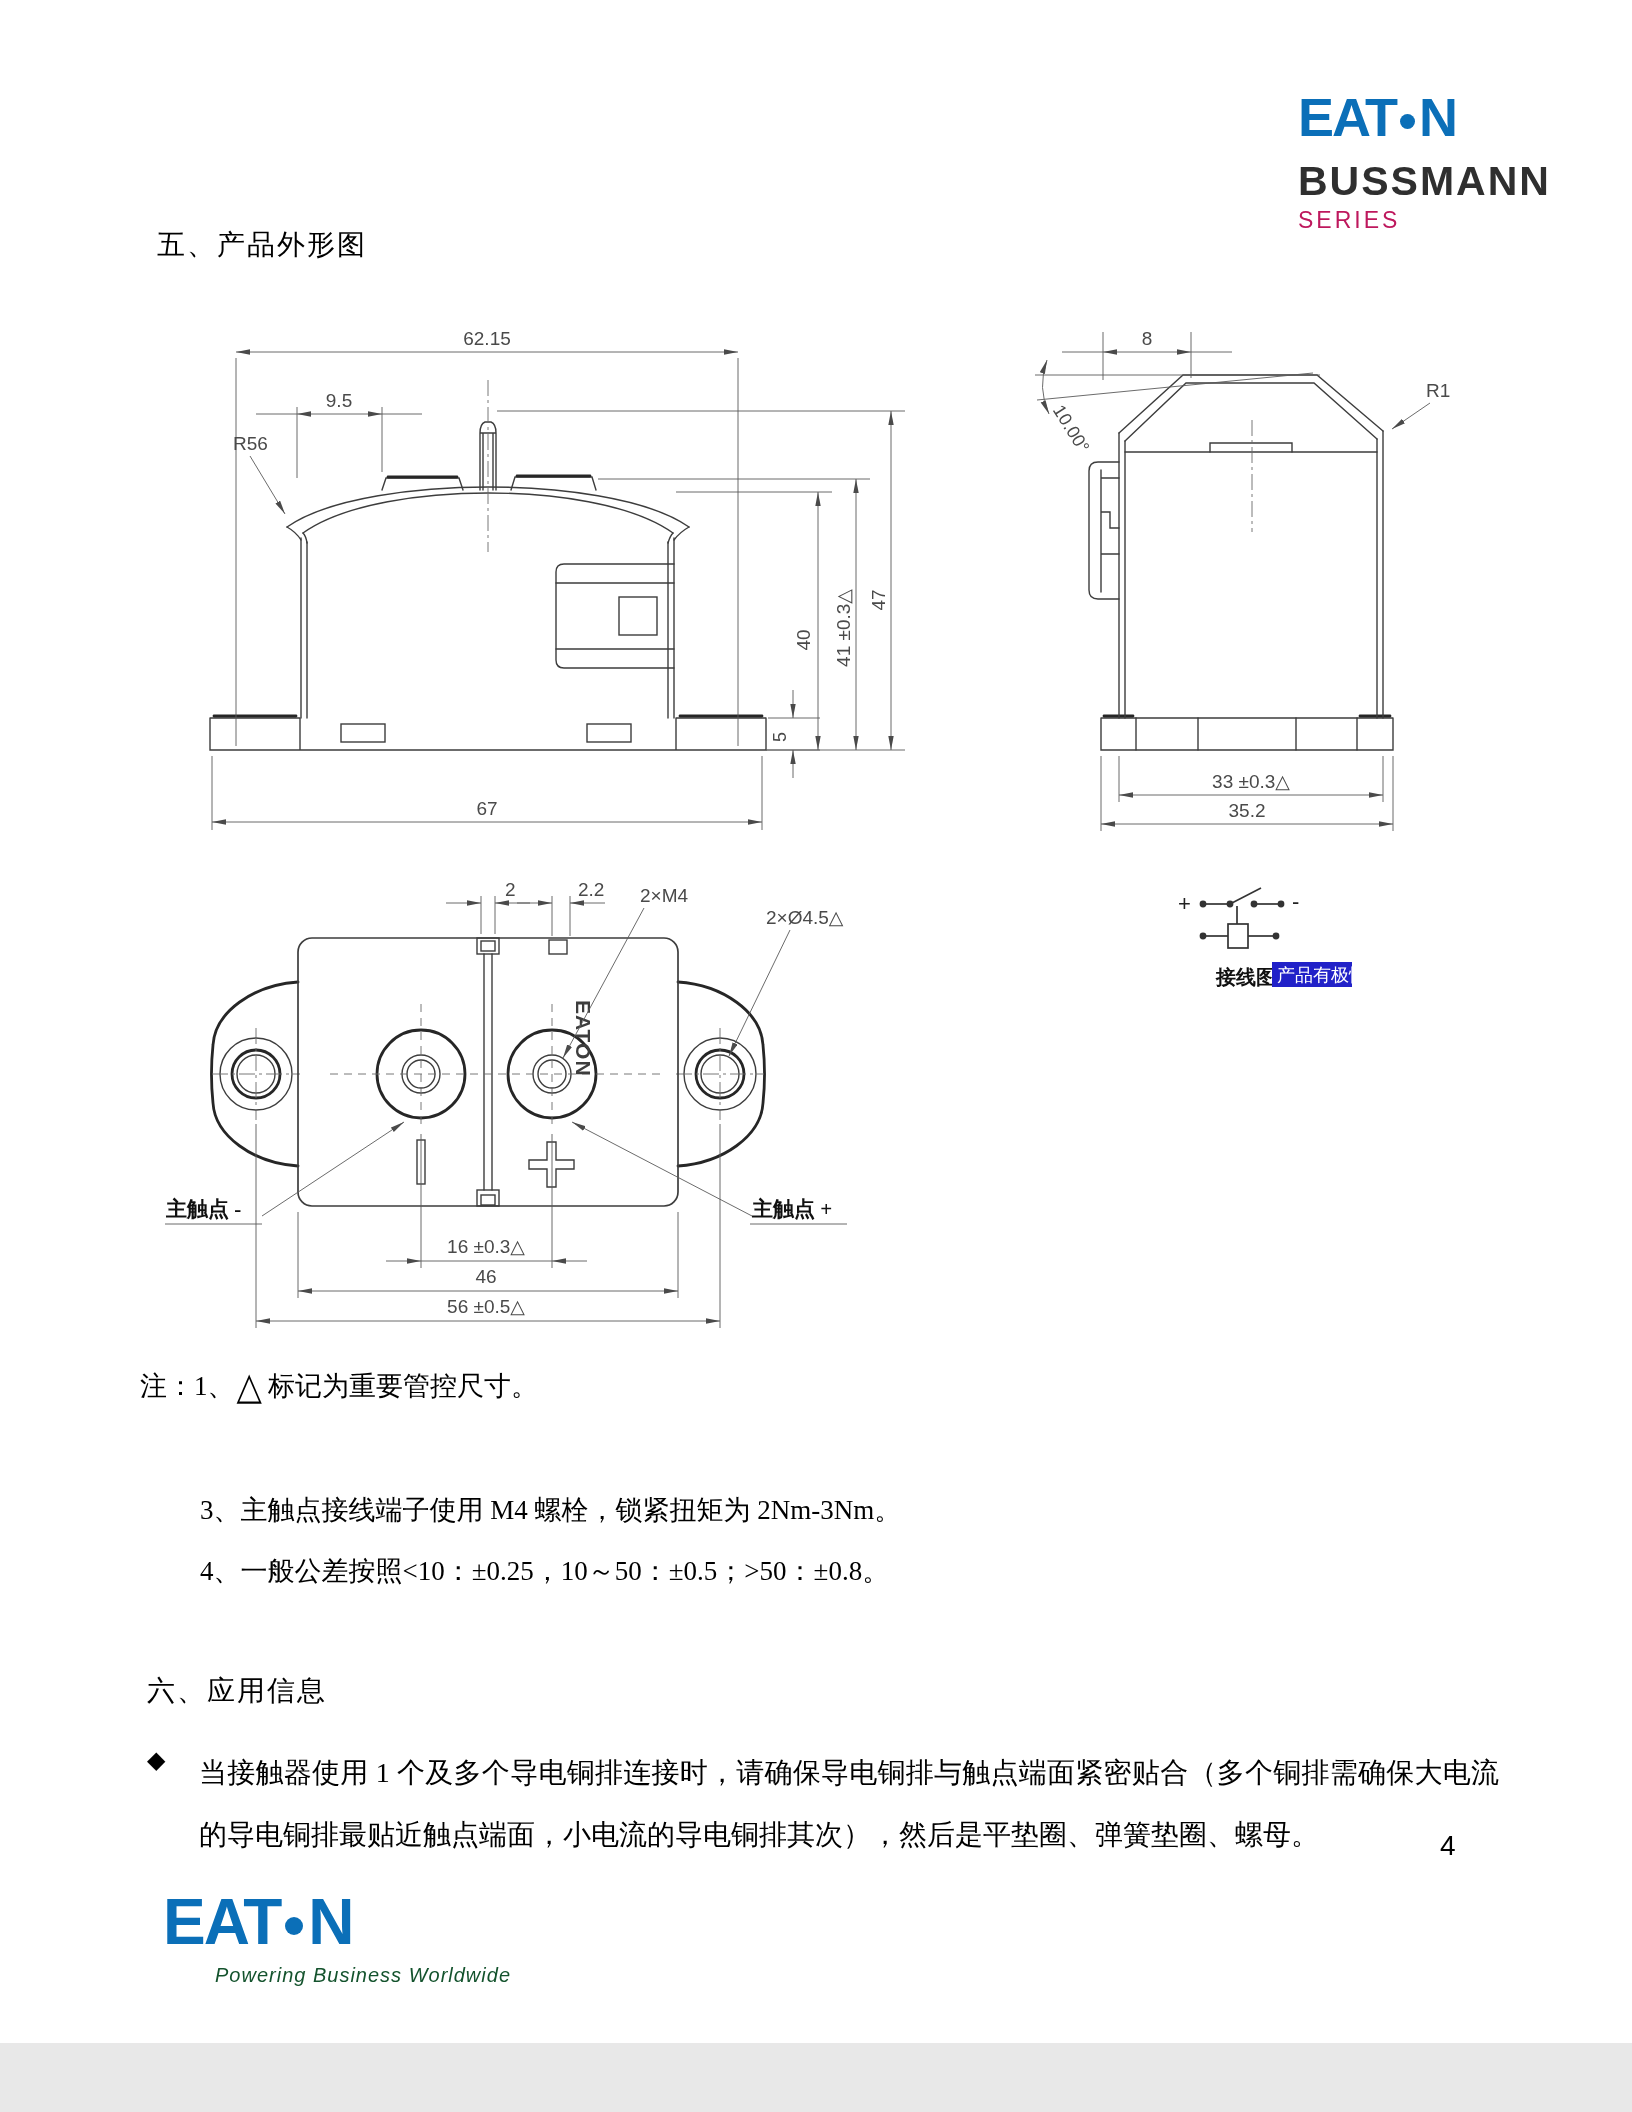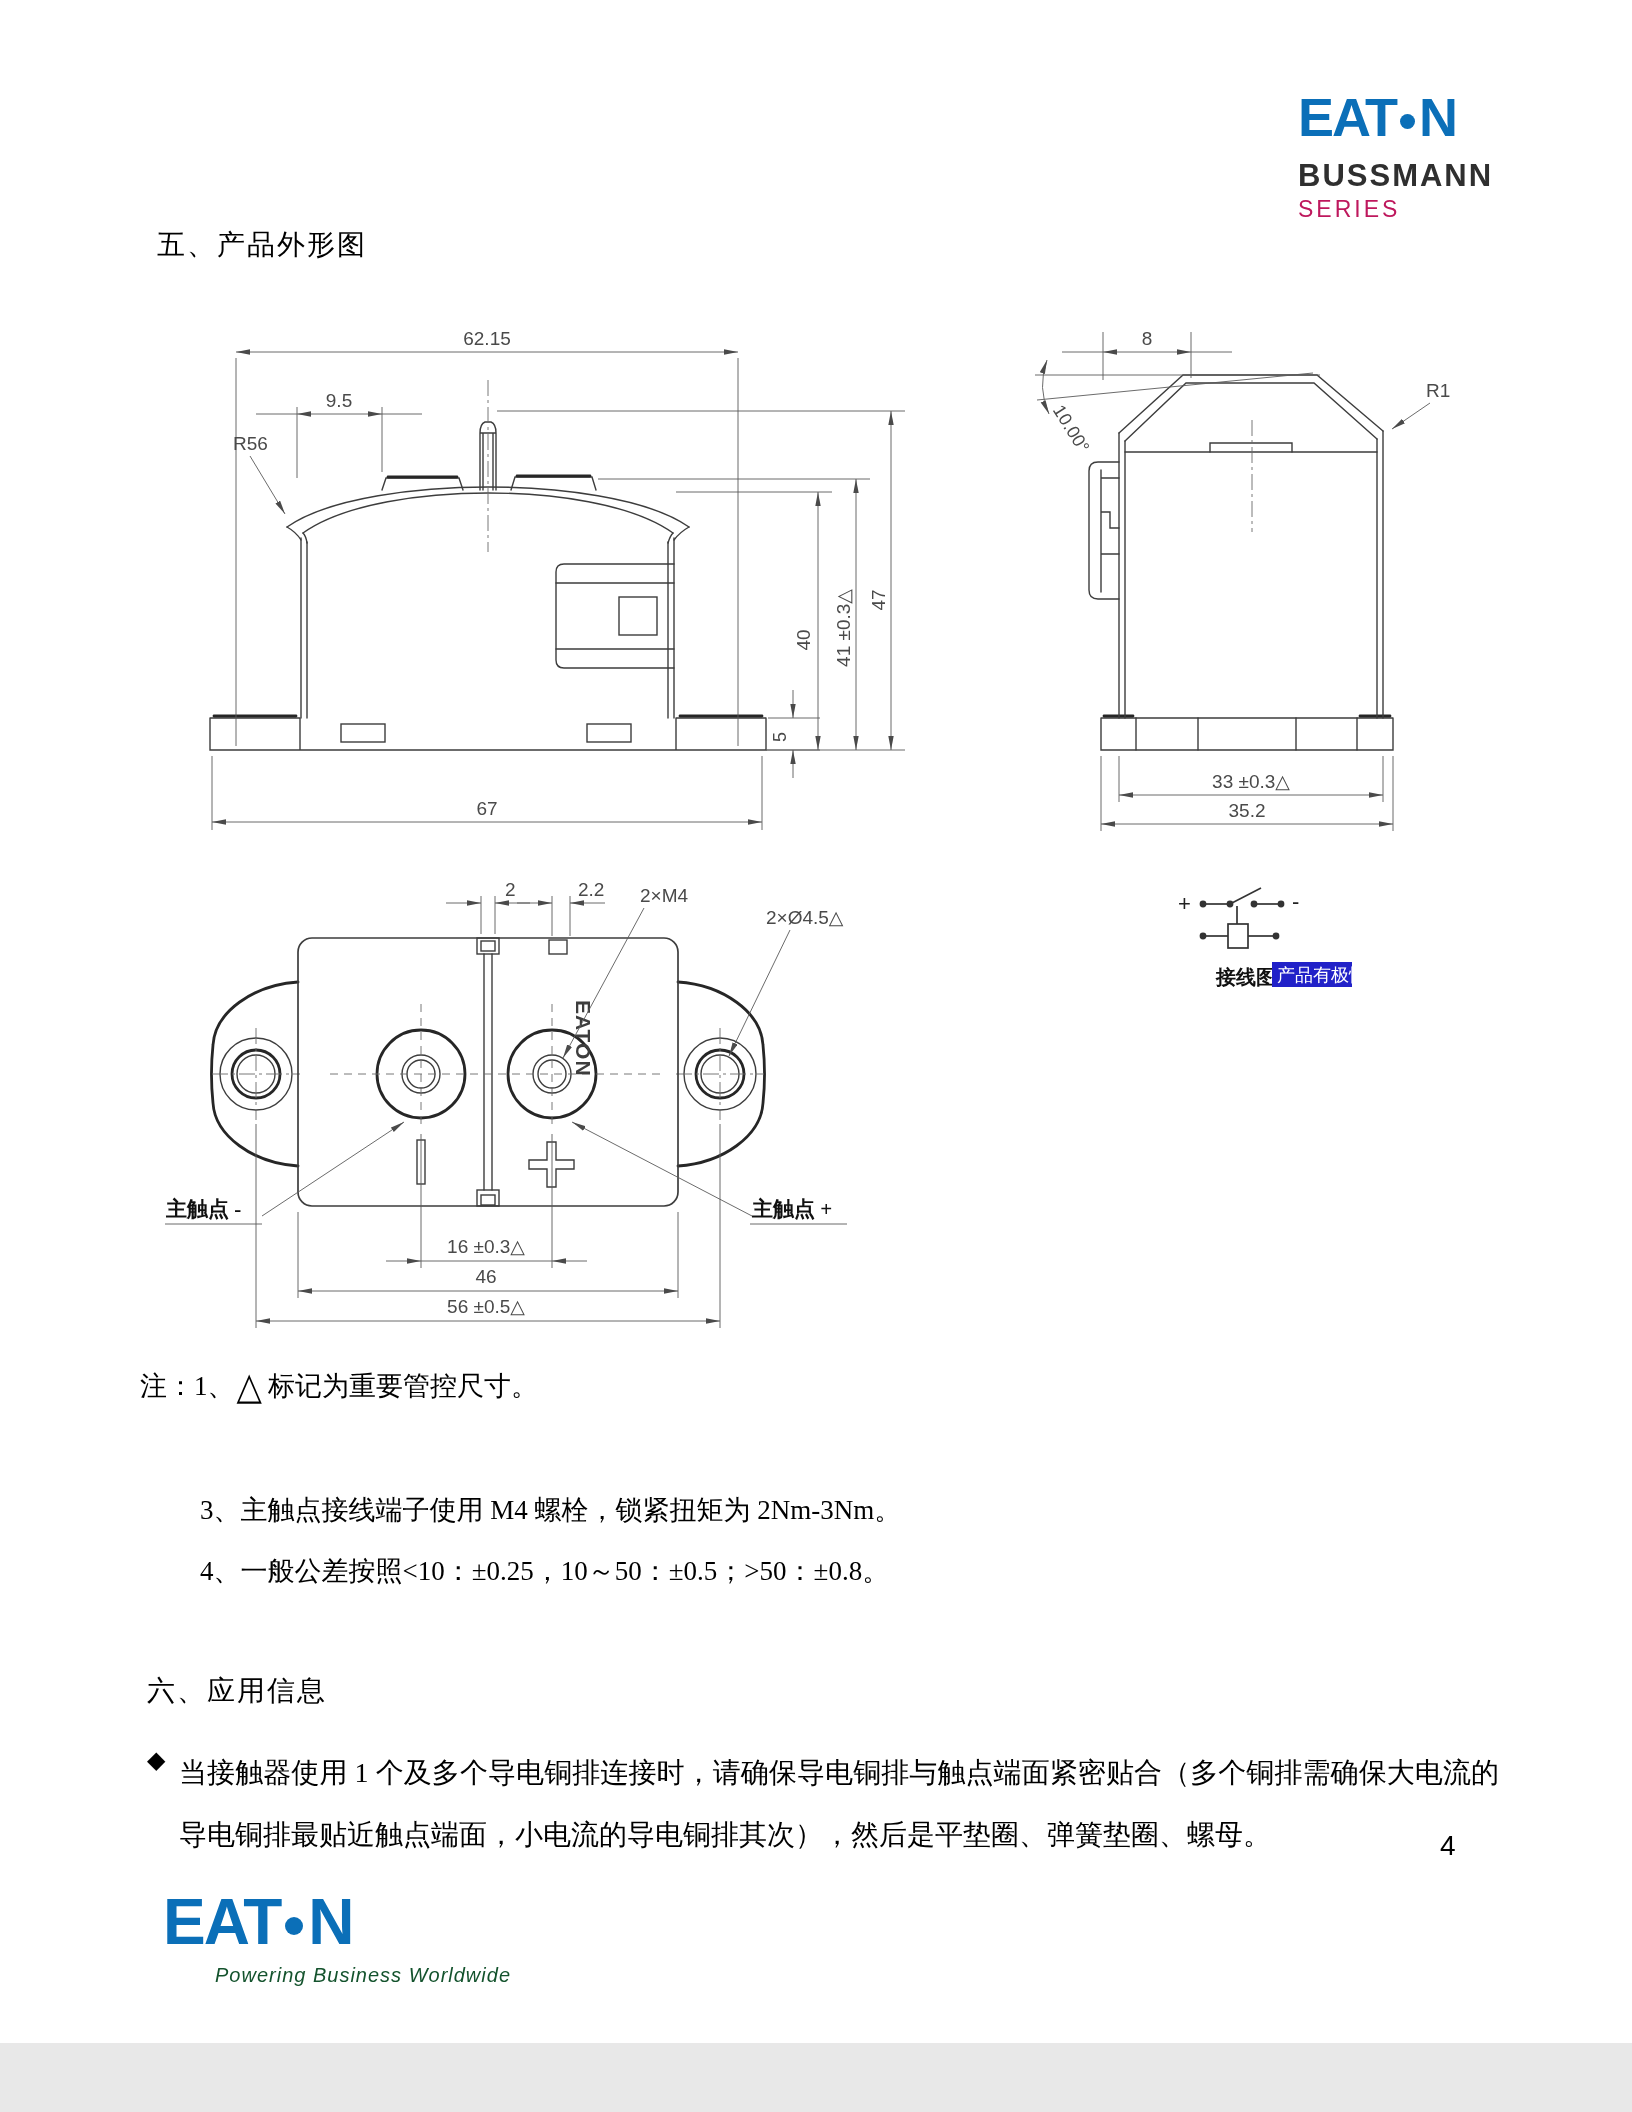--- a/index.html
+++ b/index.html
@@ -9,21 +9,21 @@
   
   .h1{font-size:28px;letter-spacing:2px;}
   .note{font-size:27px;white-space:nowrap;}
   .note .tri{font-size:33px;line-height:27px;display:inline-block;transform:scaleY(1.15);vertical-align:-2px;padding:0 6px 0 2px;}
   .para{font-size:28px;line-height:62px;text-align:justify;}
   .bullet{position:absolute;left:0;top:4px;font-size:24px;}
   .pagenum{font-size:28px;font-family:"Liberation Sans",sans-serif;}
   
   .eaton{font-family:"Liberation Sans",sans-serif;font-weight:900;letter-spacing:-2px;line-height:1;white-space:nowrap;}
   .eaton .odot{display:inline-block;border-radius:50%;}
-  .buss{font-family:"Liberation Sans",sans-serif;font-weight:700;color:#2f2f2f;letter-spacing:2px;font-size:31px;}
+  .buss{font-family:"Liberation Sans",sans-serif;font-weight:700;color:#2f2f2f;letter-spacing:2px;font-size:41px;}
   .series{font-family:"Liberation Sans",sans-serif;color:#be185d;letter-spacing:3px;font-size:23px;text-align:left;}
   .tagline{font-family:"Liberation Sans",sans-serif;font-style:italic;color:#14532d;font-size:20px;letter-spacing:1px;}
   
   .ol{stroke:#3d3d3d;stroke-width:1.4;fill:none;stroke-linecap:round;}
   .ol2{stroke:#262626;stroke-width:2.8;fill:none;stroke-linecap:round;}
   .dl{stroke:#5a5a5a;stroke-width:0.9;fill:none;}
   .cl{stroke:#6a6a6a;stroke-width:0.9;fill:none;stroke-dasharray:16 4 3 4;}
   .dsh{stroke:#6a6a6a;stroke-width:0.9;fill:none;stroke-dasharray:8 6;}
   .wire{stroke:#333;stroke-width:1.7;fill:none;}
   text.dim{fill:#4a4a4a;font-family:"Liberation Sans",sans-serif;font-size:19px;}
@@ -256,21 +256,21 @@
     </g>
   </svg>
 
   <div class="abs note" style="left:140px;top:1368px;"><span>注：1、</span><span class="tri">△</span><span>标记为重要管控尺寸。</span></div>
   <div class="abs note" style="left:200px;top:1492px;">3、主触点接线端子使用 M4 螺栓，锁紧扭矩为 2Nm-3Nm。</div>
   <div class="abs note" style="left:200px;top:1553px;">4、一般公差按照&lt;10：±0.25，10～50：±0.5；&gt;50：±0.8。</div>
 
   <div class="abs h1" style="left:147px;top:1672px;">六、应用信息</div>
   <div class="abs" style="left:147px;top:1742px;width:1352px;">
     <span class="bullet">◆</span>
-    <div class="para" style="margin-left:32px;">当接触器使用 1 个及多个导电铜排连接时，请确保导电铜排与触点端面紧密贴合（多个铜排需确保大电流的导电铜排最贴近触点端面，小电流的导电铜排其次），然后是平垫圈、弹簧垫圈、螺母。</div>
+    <div class="para" style="margin-left:52px;">当接触器使用 1 个及多个导电铜排连接时，请确保导电铜排与触点端面紧密贴合（多个铜排需确保大电流的导电铜排最贴近触点端面，小电流的导电铜排其次），然后是平垫圈、弹簧垫圈、螺母。</div>
   </div>
 
   <div class="abs pagenum" style="left:1440px;top:1830px;">4</div>
 
   <div class="abs" style="left:163px;top:1890px;">
     <div class="eaton" style="font-size:64px;color:#0b6fb8;"><span>EAT</span><span class="odot" style="width:18px;height:18px;background:#0b6fb8;margin:0 5px 9px 5px;"></span><span>N</span></div>
     <div class="tagline" style="margin:10px 0 0 52px;">Powering Business Worldwide</div>
   </div>
 
 </div>

